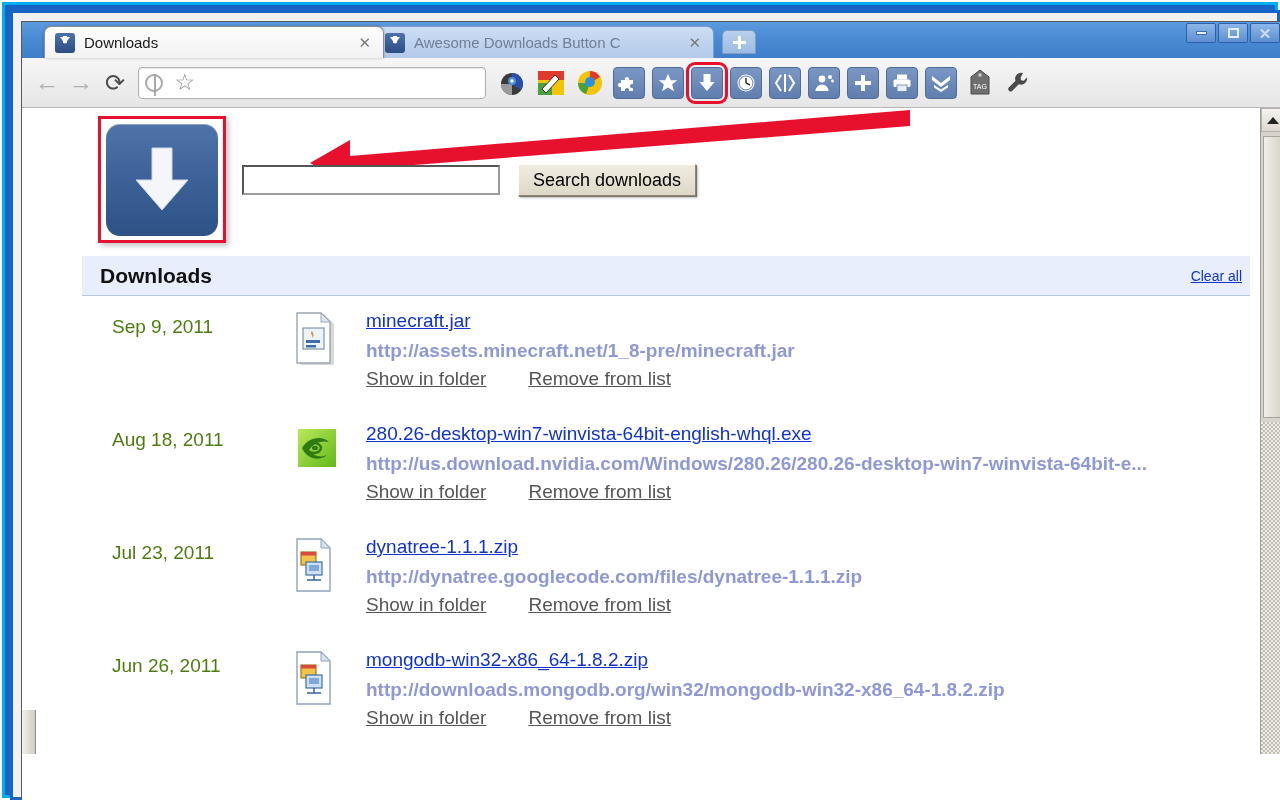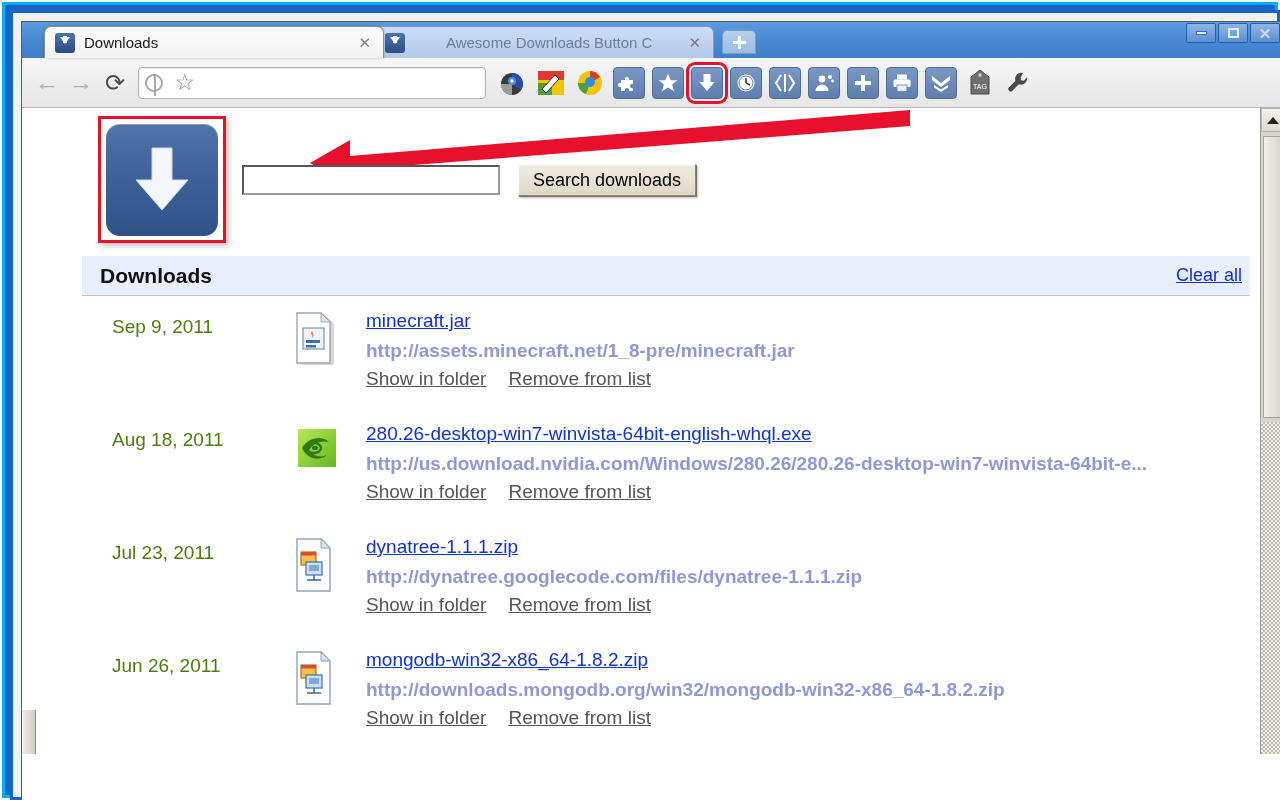--- a/index.html
+++ b/index.html
@@ -56,21 +56,21 @@
     left: 22px; width: 340px;
     background: linear-gradient(to bottom,#fdfdfd,#f2f2f2);
     border:1px solid #8d8d8d; border-bottom: none;
     box-shadow: 0 0 3px rgba(0,0,0,.25);
     z-index: 20;
   }
   .tab-inactive {
     left: 352px; width: 340px;
     background: linear-gradient(to bottom,#cddef4,#b2c9e9);
     border:1px solid #7e9cc4; border-bottom:none;
-    color:#2a2a2a; z-index: 10; text-align: center;
+    color:#2a2a2a; z-index: 10;
   }
   .tab-favicon {
     width: 20px; height: 20px; flex: 0 0 20px; margin-right: 9px;
     background: linear-gradient(to bottom,#4d72ab,#2c4d82);
     border-radius: 3px; position: relative;
   }
   .tab-favicon::after {
     content: ""; position: absolute; left: 50%; top: 4px; transform: translateX(-50%);
     width: 0; height: 0; border-left: 5px solid transparent; border-right: 5px solid transparent;
     border-top: 7px solid #fff;
@@ -181,39 +181,39 @@
   .red-arrow { position: absolute; left: 160px; top: 0px; pointer-events: none; }
 
   
   .dl-header {
     margin: 0 10px 0 12px; height: 40px;
     background: #e8eefb; border-bottom: 1px solid #b8c6e2;
     display: flex; align-items: center; justify-content: space-between;
     padding: 0 8px 0 18px;
   }
   .dl-header h2 { font-size: 21px; font-weight: bold; color: #111; }
-  .clear-all { font-size: 18px; color: #1133cc; text-decoration: underline; text-align: right; }
+  .clear-all { font-size: 14px; color: #1133cc; text-decoration: underline; text-align: right; }
 
   
   .dl-list { padding: 6px 0 0 0; }
   .dl-item { display: flex; align-items: flex-start; height: 113px; padding-left: 14px; }
   .dl-date {
     flex: 0 0 208px; font-size: 19px; color: #4d7c0f; padding-top: 14px; padding-left: 28px;
   }
   .dl-icon { flex: 0 0 74px; padding-top: 10px; }
   .dl-meta { flex: 1 1 auto; padding-top: 8px; }
   .dl-name {
     font-size: 19px; color: #1133cc; text-decoration: underline;
     display: inline-block; margin-bottom: 8px;
   }
   .dl-url {
     font-size: 19px; color: #8f98d6; margin-bottom: 6px;
     white-space: nowrap; overflow: hidden; font-weight: bold;
   }
-  .dl-actions { display: flex; gap: 22px; }
+  .dl-actions { display: flex; gap: 42px; }
   .dl-action { font-size: 19px; color: #555; text-decoration: underline; }
 
   
   .vscroll {
     flex: 0 0 24px; background: #d8d4cc; border-left: 1px solid #9d9d9d;
     position: relative;
   }
   .sb-up {
     height: 24px; background: linear-gradient(to bottom,#f4f2ee,#ddd9d0);
     border: 1px solid #b7b3aa; display:flex; align-items:center; justify-content:center;

